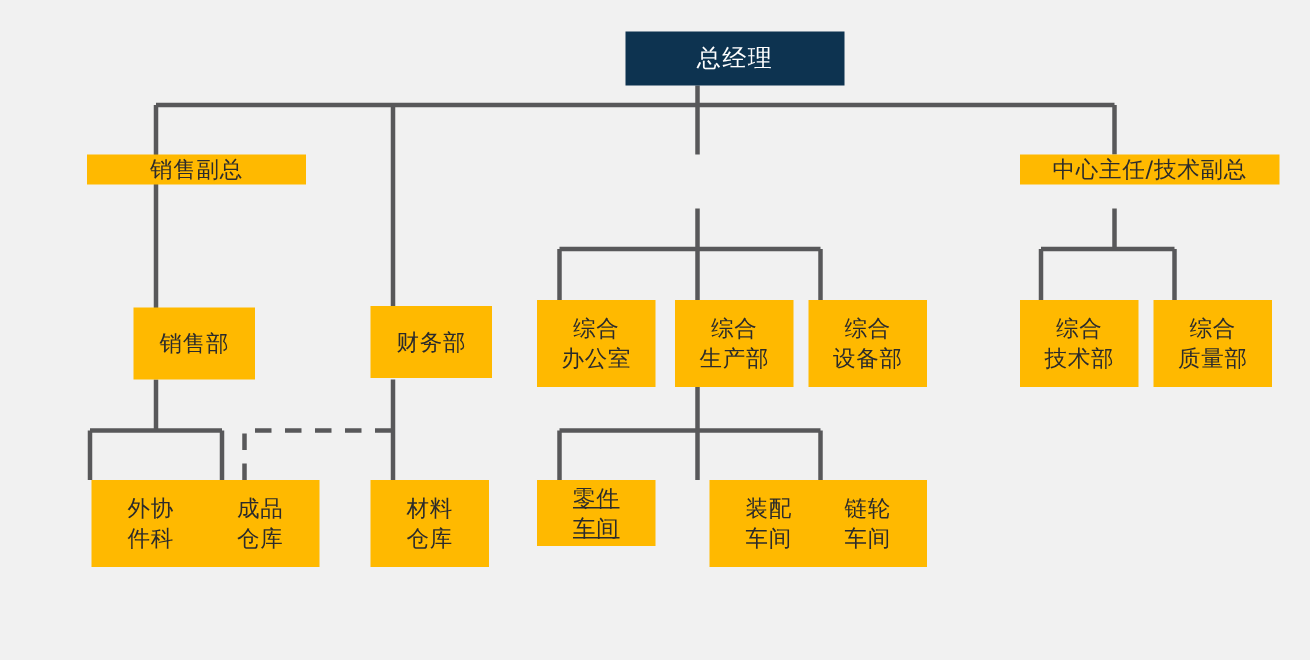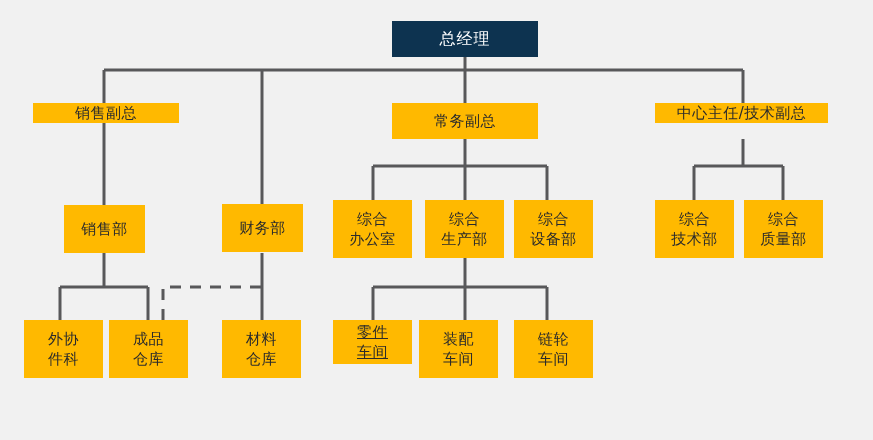--- a/index.html
+++ b/index.html
@@ -34,20 +34,21 @@
     flex-direction: column;
     align-items: center;
     justify-content: center;
     text-align: center;
     background: #ffb900;
     color: #2b2b2b;
     font-size: 15px;
     line-height: 20px;
     letter-spacing: 0.5px;
     z-index: 2;
+    margin-left: 25px;
   }
   .node.root {
     background: #0d3350;
     color: #ffffff;
     font-size: 16px;
     letter-spacing: 1px;
   }
   .node .line2 {
     display: block;
   }
@@ -102,23 +103,20 @@
     </g>
   </svg>
 
   <div class="node root" style="left:392px; top:21px; width:146px; height:36px;">
     <span>总经理</span>
   </div>
 
   <div class="node" style="left:33px; top:103px; width:146px; height:20px;">
     <span>销售副总</span>
   </div>
-  <div class="node" style="left:392px; top:103px; width:146px; height:36px;">
-    <span>常务副总</span>
-  </div>
   <div class="node" style="left:655px; top:103px; width:173px; height:20px;">
     <span>中心主任/技术副总</span>
   </div>
 
   <div class="node" style="left:64px; top:205px; width:81px; height:48px;">
     <span>销售部</span>
   </div>
   <div class="node" style="left:222px; top:204px; width:81px; height:48px;">
     <span>财务部</span>
   </div>
@@ -136,37 +134,37 @@
   </div>
   <div class="node" style="left:655px; top:200px; width:79px; height:58px;">
     <span>综合</span>
     <span class="line2">技术部</span>
   </div>
   <div class="node" style="left:744px; top:200px; width:79px; height:58px;">
     <span>综合</span>
     <span class="line2">质量部</span>
   </div>
 
-  <div class="node" style="left:24px; top:320px; width:79px; height:58px;">
+  <div class="node" style="left:36px; top:320px; width:79px; height:58px;">
     <span>外协</span>
     <span class="line2">件科</span>
   </div>
   <div class="node" style="left:109px; top:320px; width:79px; height:58px;">
     <span>成品</span>
     <span class="line2">仓库</span>
   </div>
   <div class="node" style="left:222px; top:320px; width:79px; height:58px;">
     <span>材料</span>
     <span class="line2">仓库</span>
   </div>
   <div class="node" style="left:333px; top:320px; width:79px; height:44px;text-decoration:underline;">
     <span>零件</span>
     <span class="line2">车间</span>
   </div>
-  <div class="node" style="left:419px; top:320px; width:79px; height:58px;">
+  <div class="node" style="left:448px; top:320px; width:79px; height:58px;">
     <span>装配</span>
     <span class="line2">车间</span>
   </div>
   <div class="node" style="left:514px; top:320px; width:79px; height:58px;">
     <span>链轮</span>
     <span class="line2">车间</span>
   </div>
 
 </div>
 

